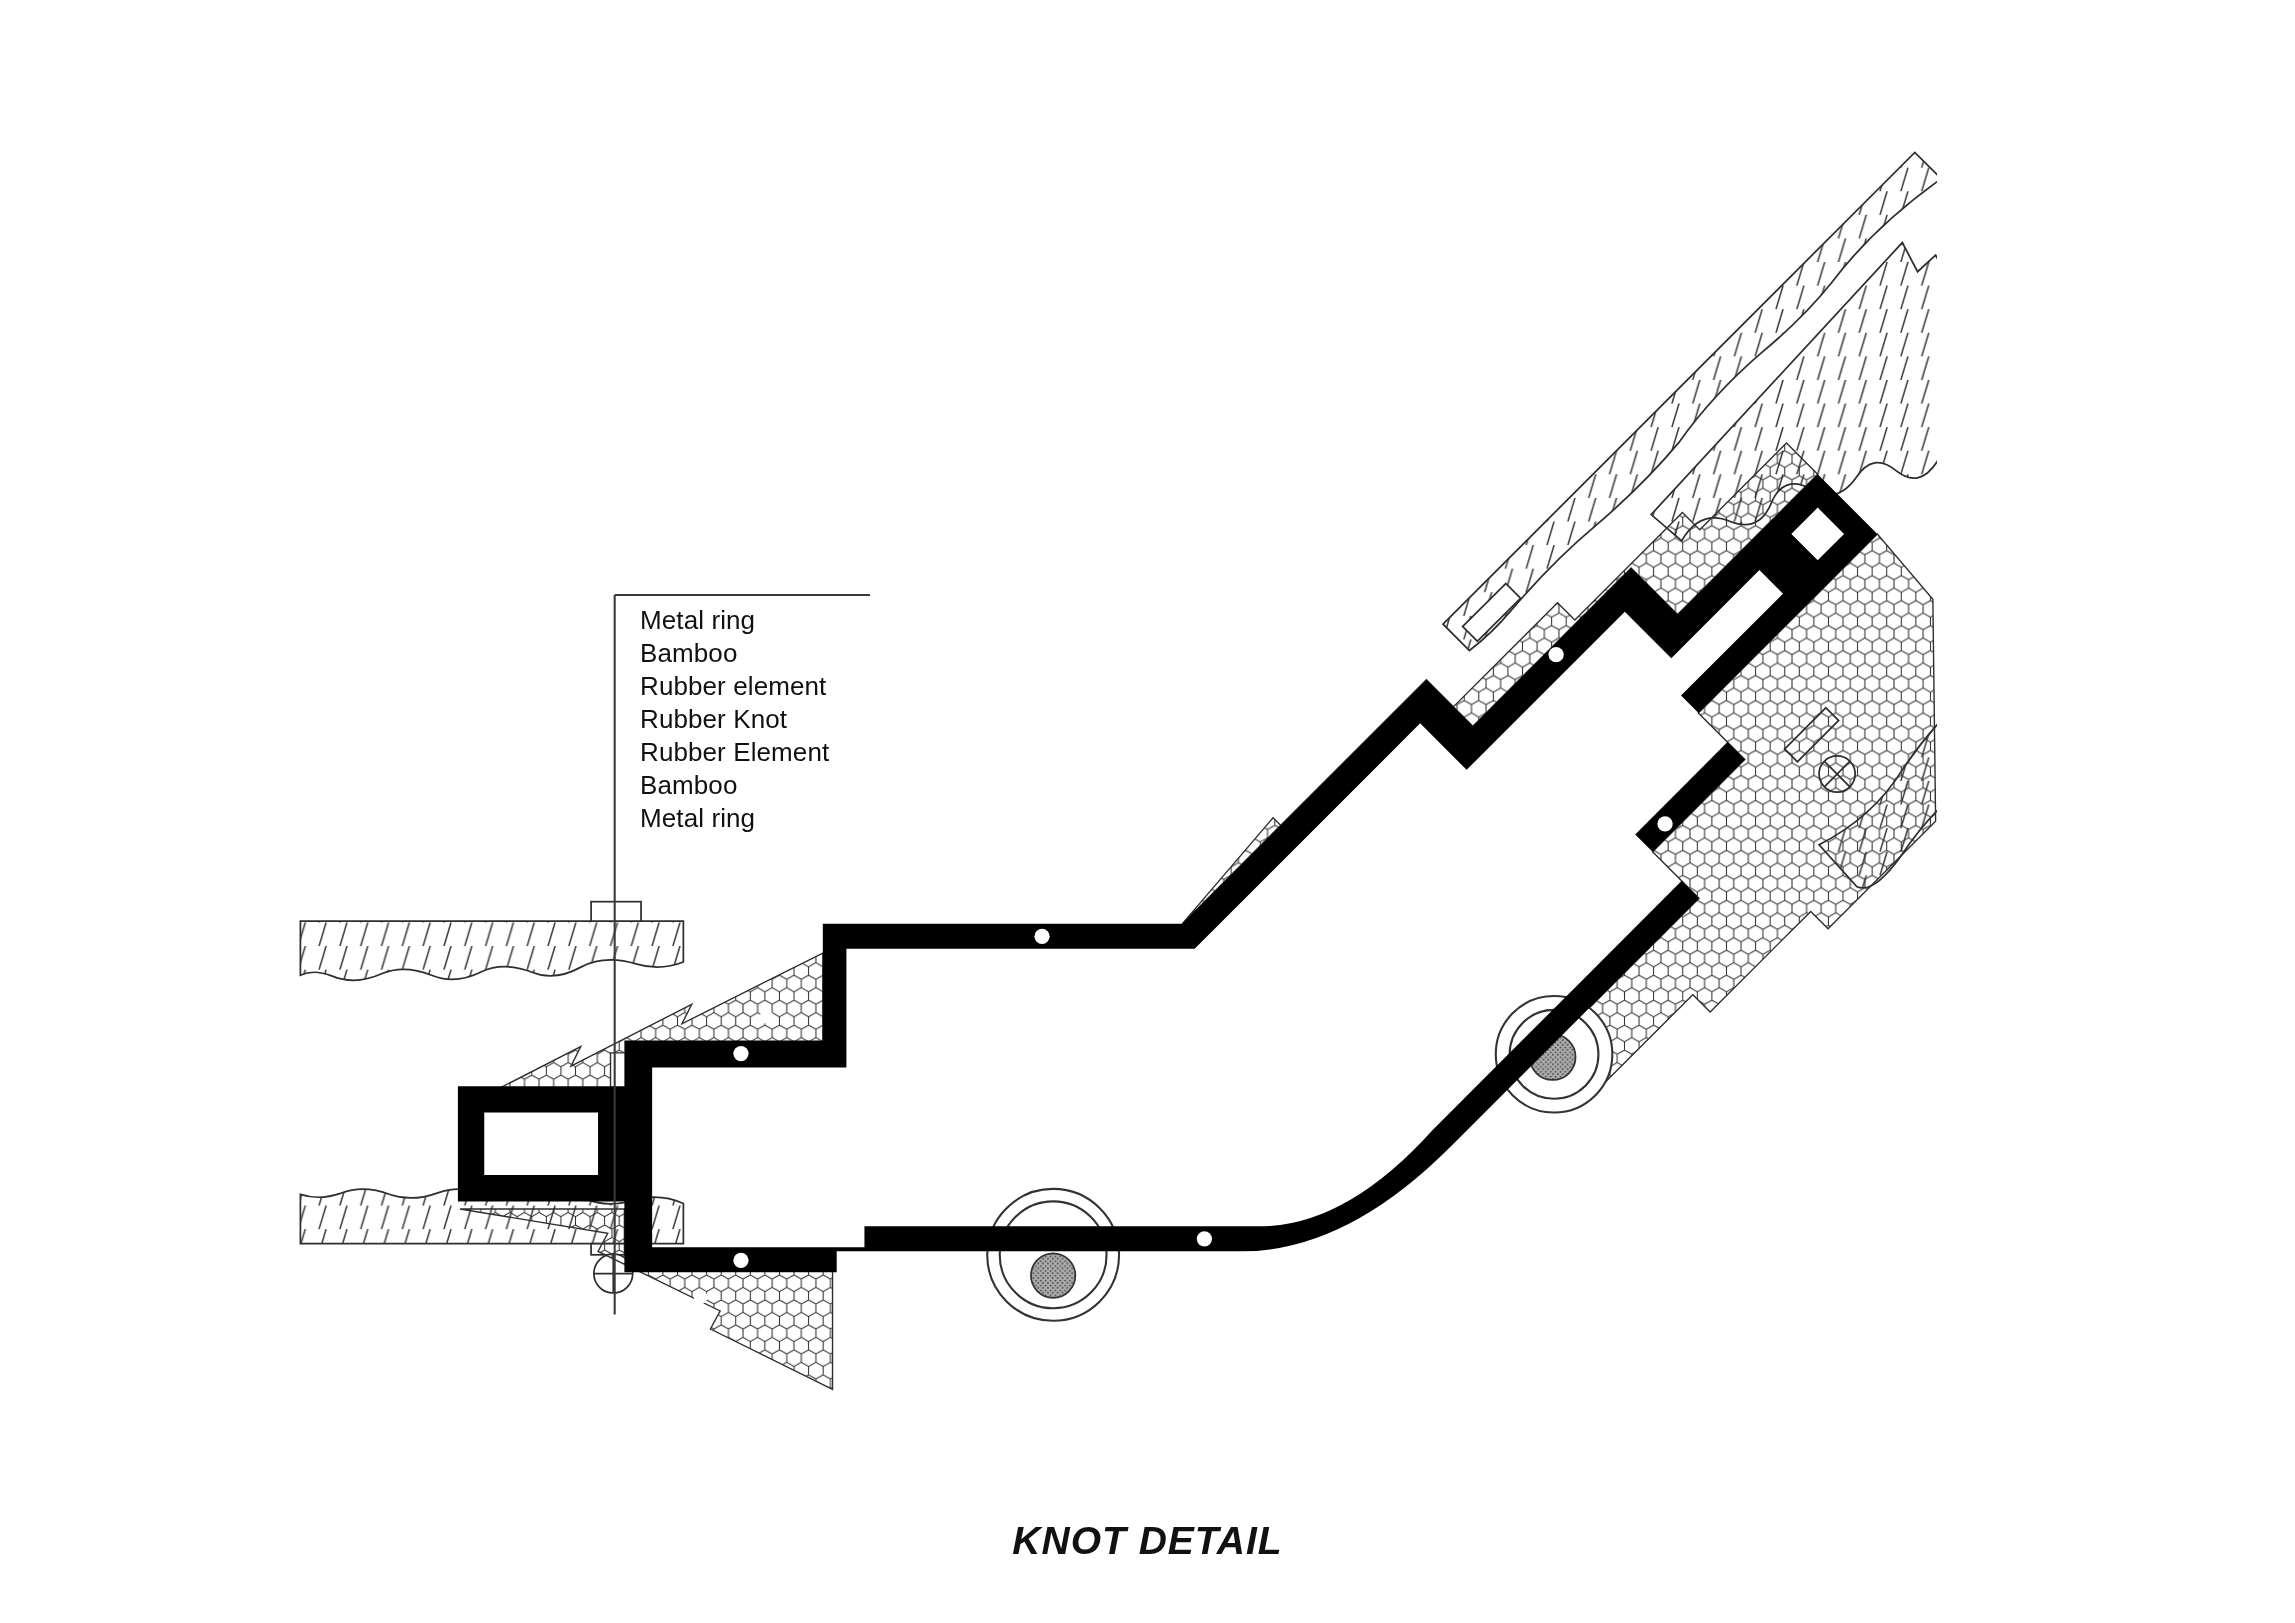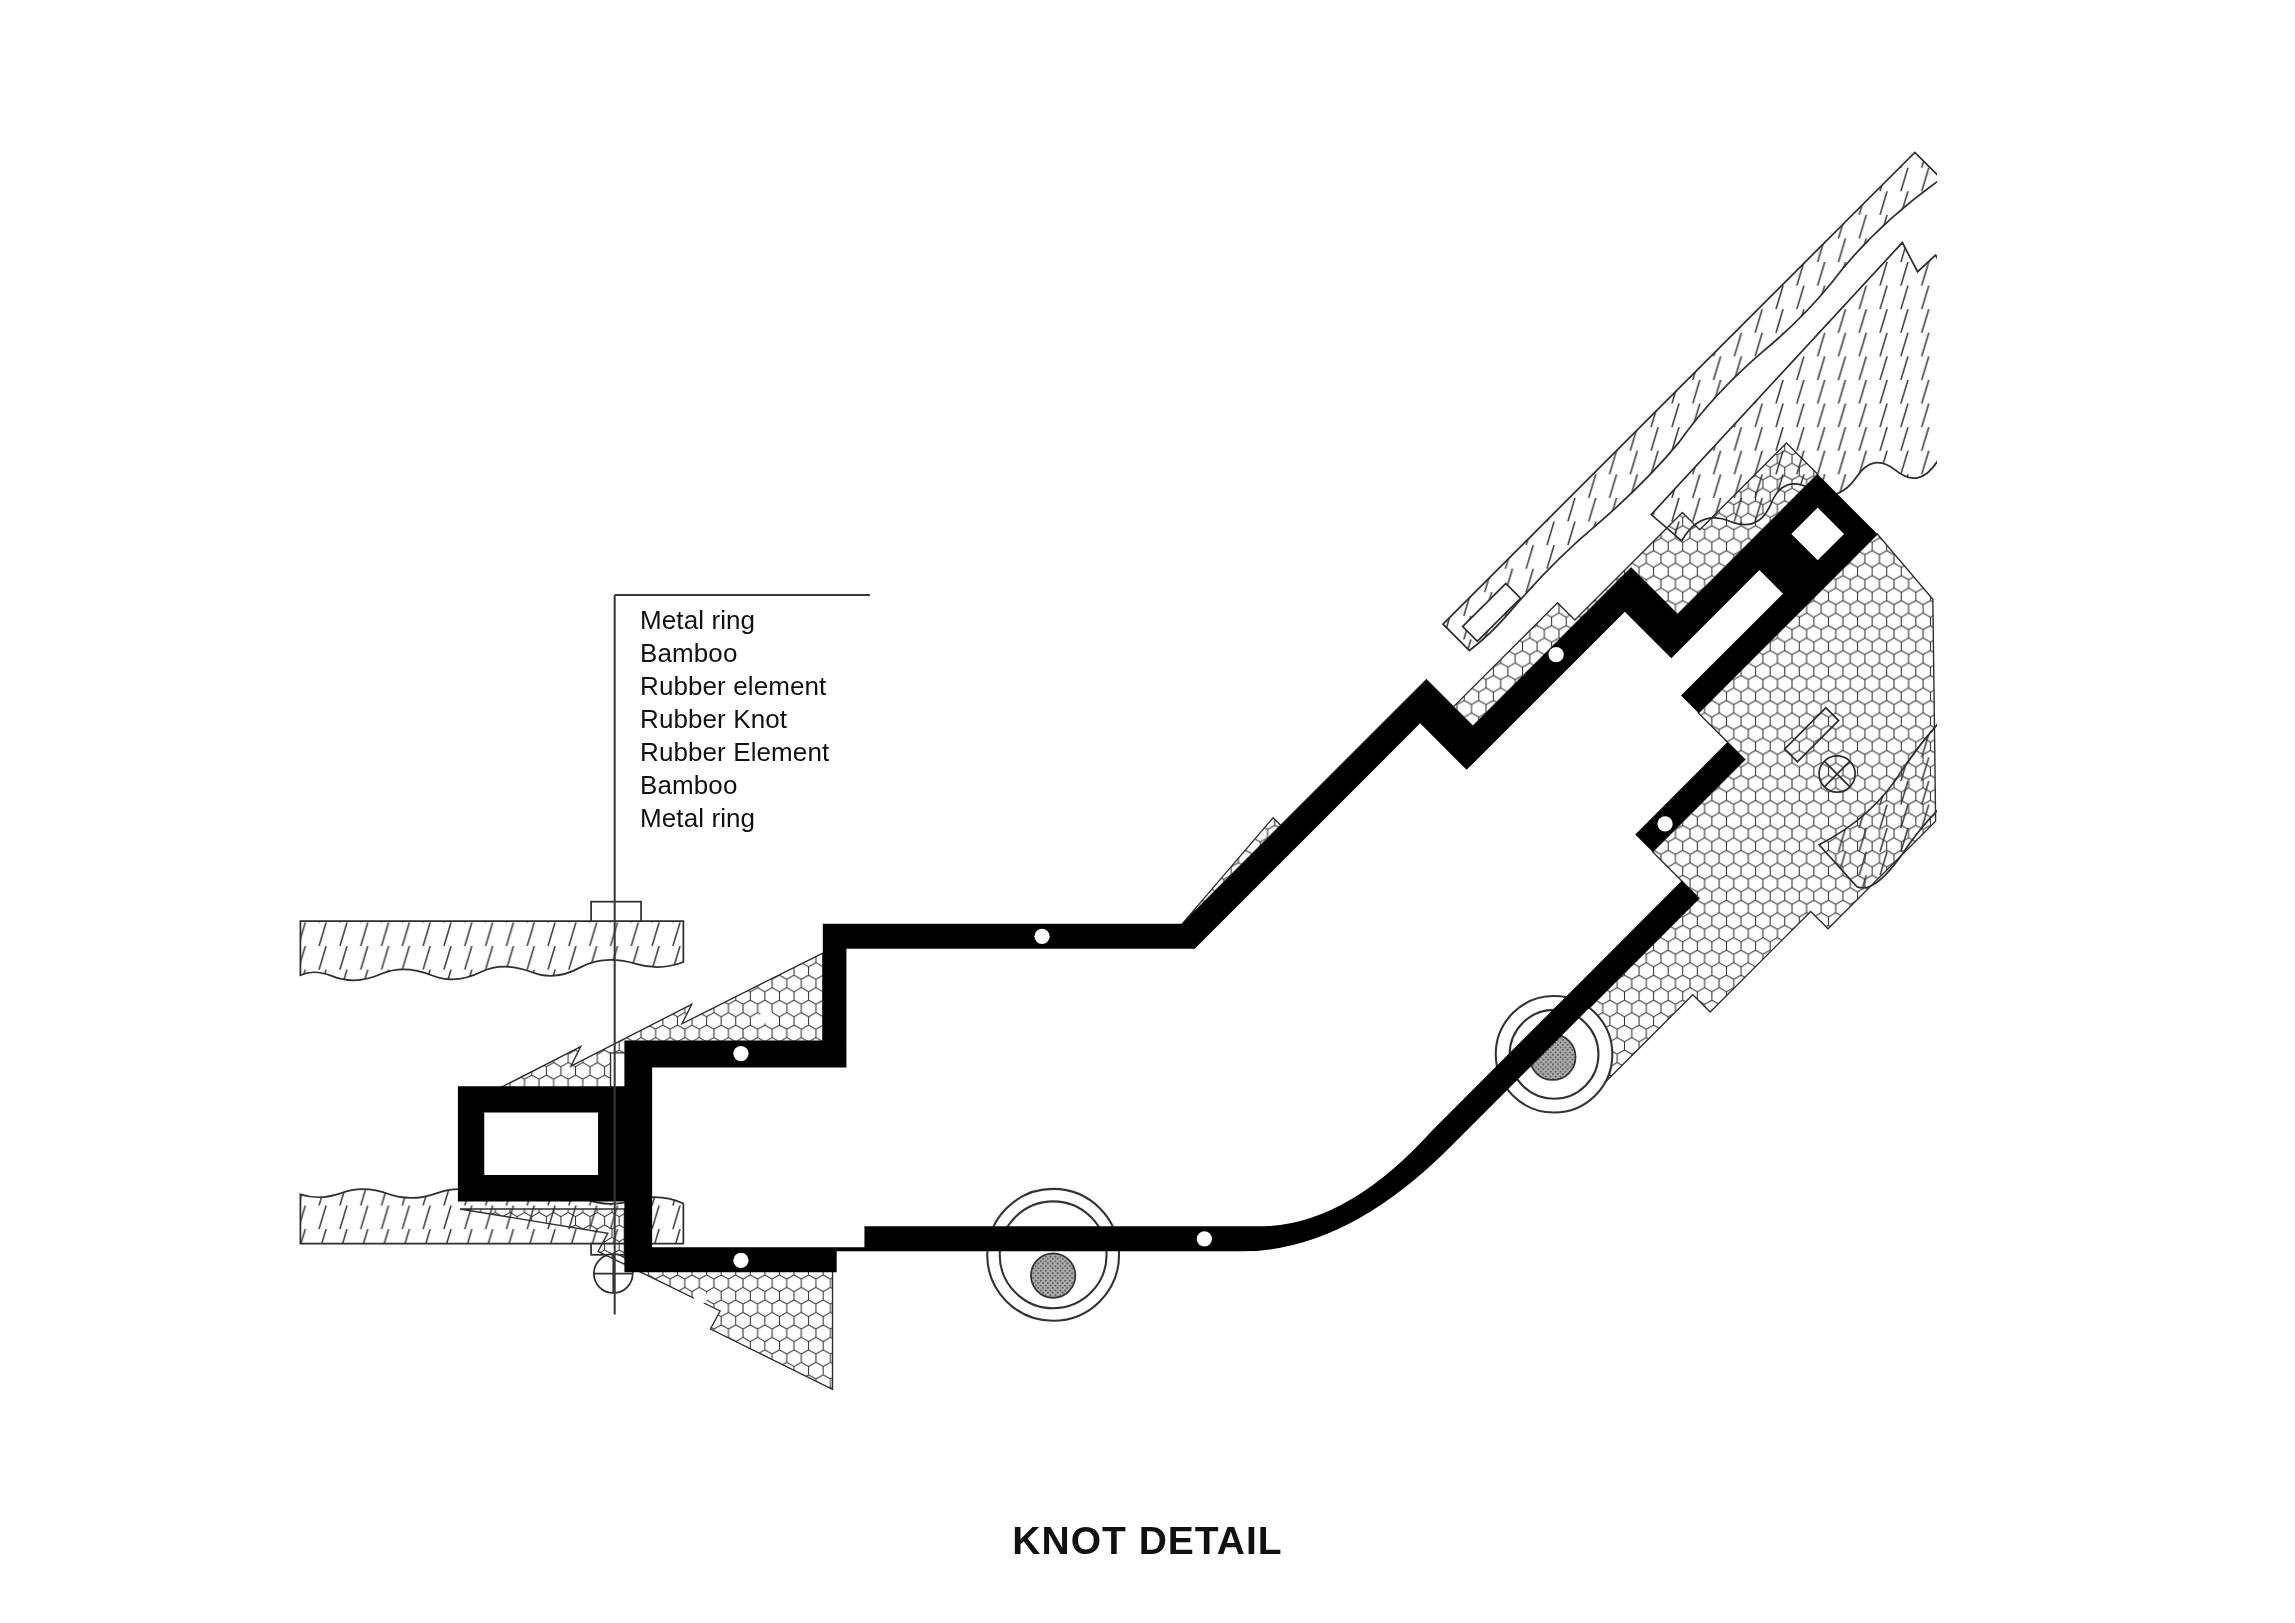--- a/index.html
+++ b/index.html
@@ -13,21 +13,21 @@
   }
   .drawing{position:absolute;left:0;top:0;width:2295px;height:1623px;}
   .legend{
     position:absolute;left:640px;top:578px;
     font-size:26px;line-height:33px;color:#111111;
     letter-spacing:0.1px;white-space:nowrap;
   }
   .title{
     position:absolute;left:0;top:1493px;width:2295px;
     text-align:center;font-size:39px;font-weight:600;
-    letter-spacing:1px;color:#111111;
+    letter-spacing:1px;color:#111111;font-style:italic;
   }
 </style>
 </head>
 <body>
 
 <div class="canvas">
 
   <svg class="drawing" viewBox="0 0 3308 2339" xmlns="http://www.w3.org/2000/svg">
     <defs>
 

